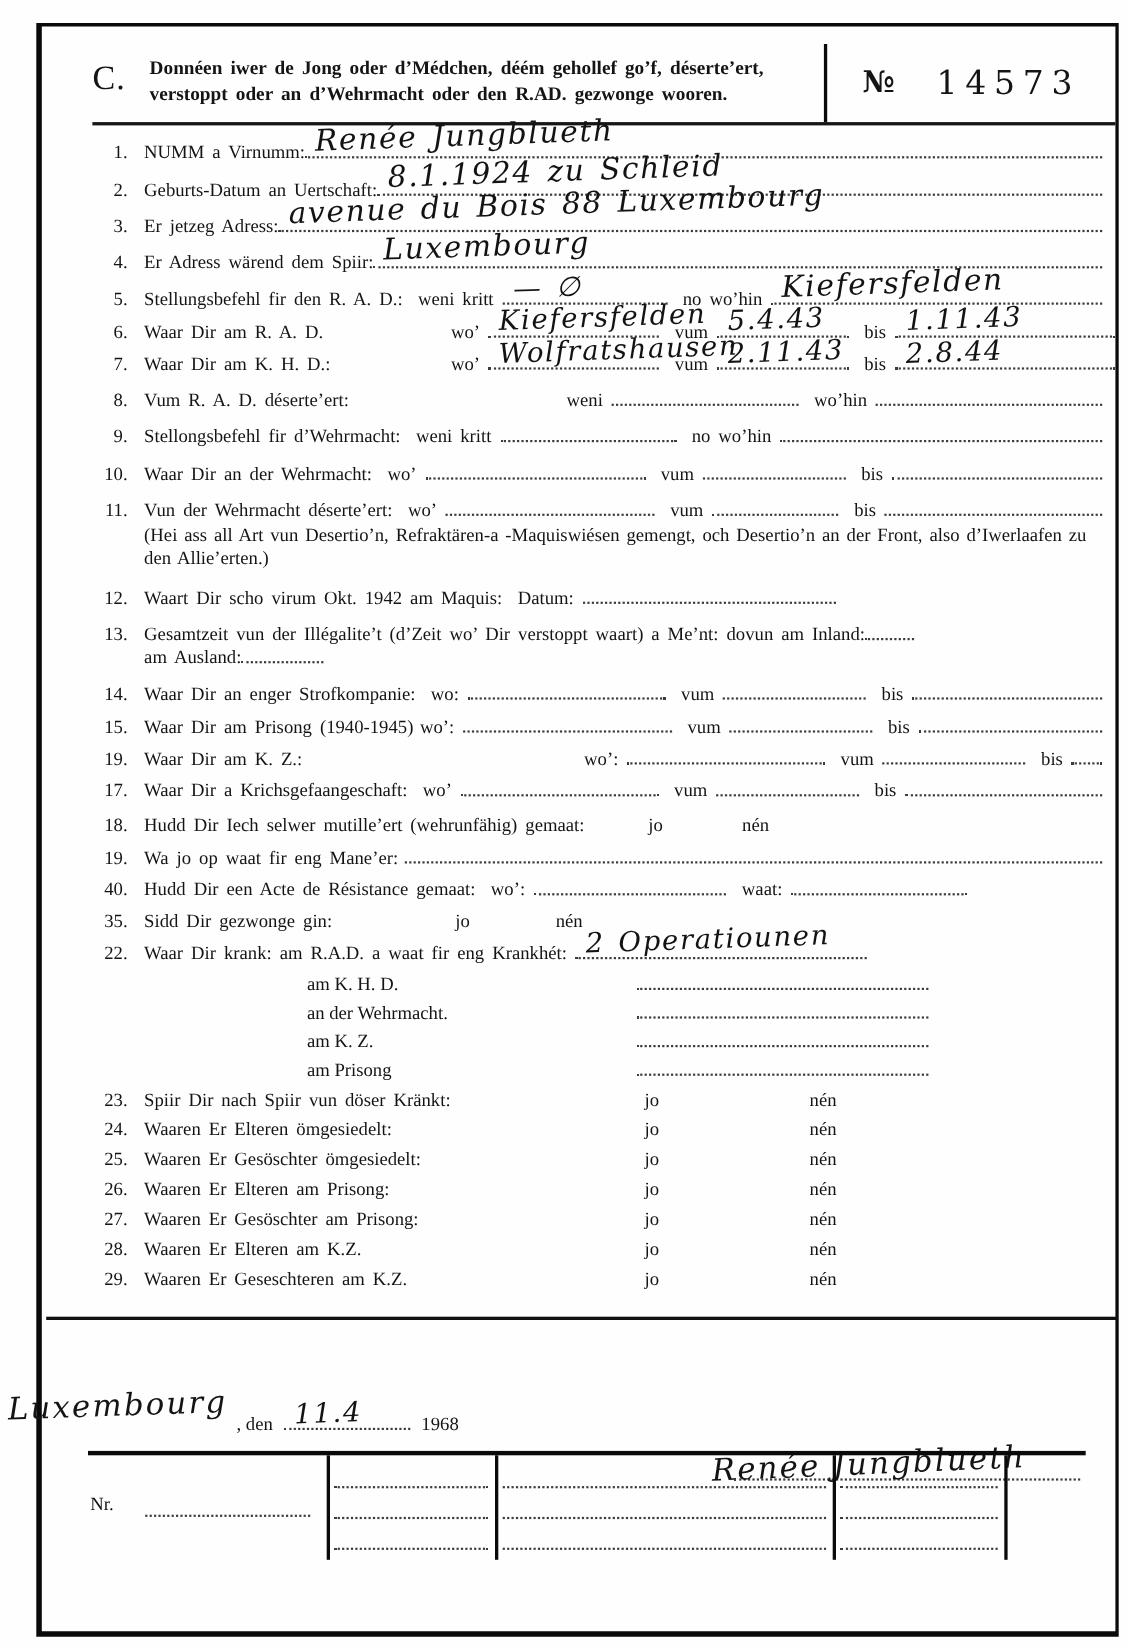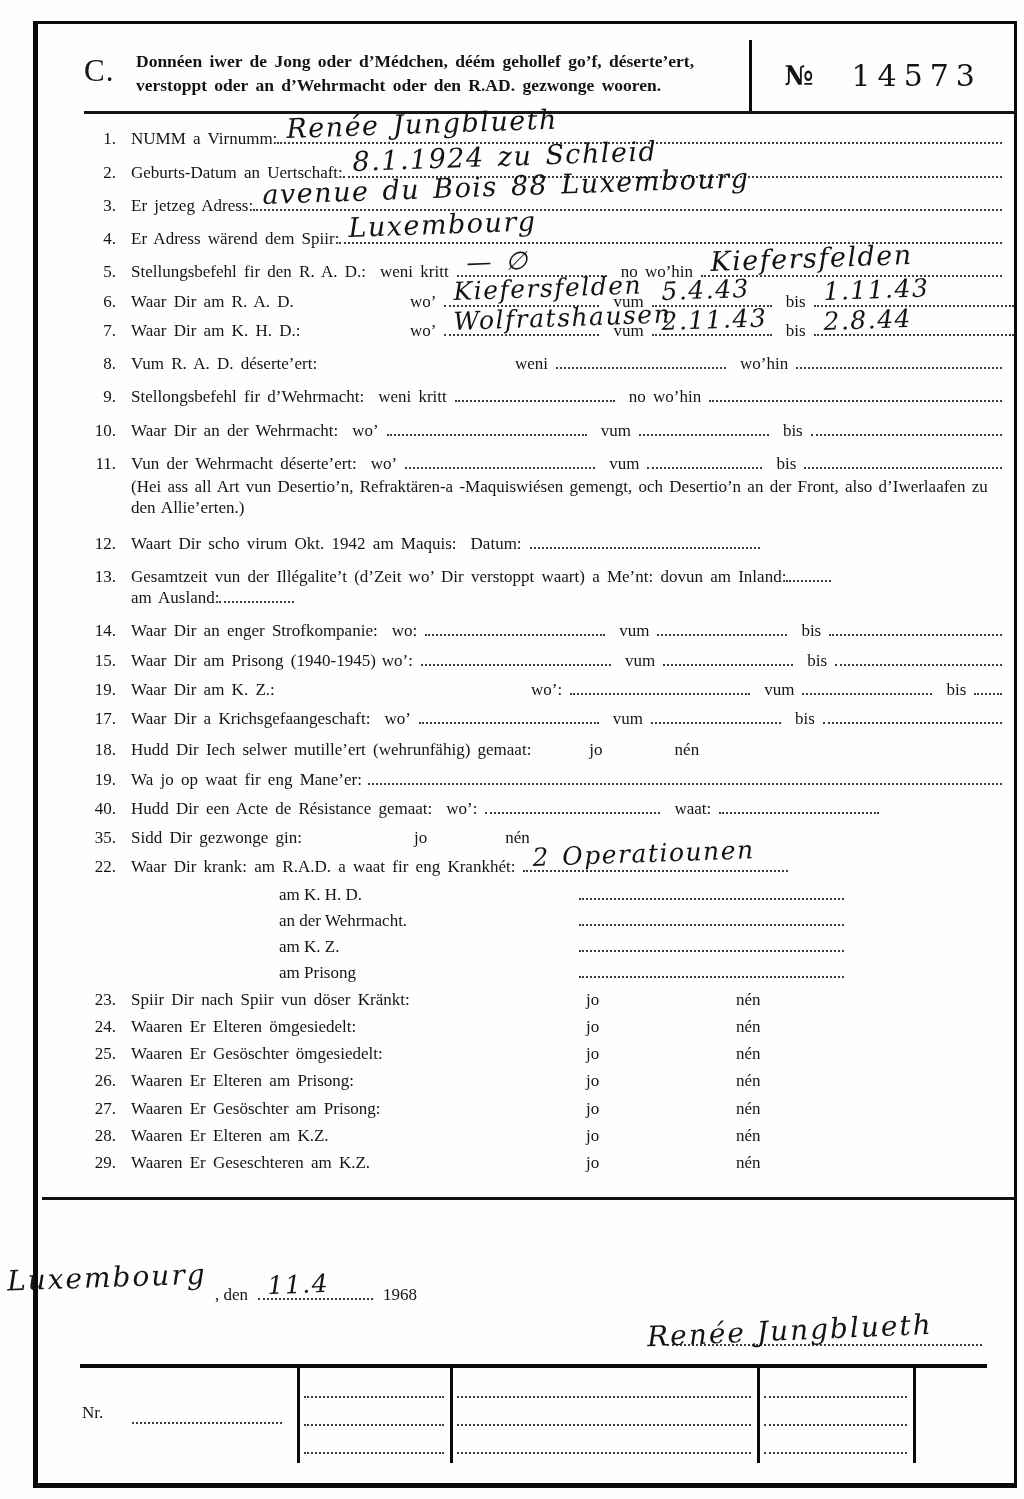--- a/index.html
+++ b/index.html
@@ -52,21 +52,21 @@
   .decl{margin:26px 12px 0 0;text-indent:30px;word-spacing:3px;line-height:1.45;}
   
   .signing{position:absolute;left:87px;right:14px;top:1252px;height:125px;}
   .place-hw{position:absolute;left:-80px;top:8px;font-family:"DejaVu Serif",serif;font-style:italic;
     font-size:28px;letter-spacing:2px;transform:rotate(-2deg);white-space:nowrap;}
   .dateline{position:absolute;left:128px;top:32px;display:flex;align-items:baseline;}
   .sig-dots{position:absolute;left:580px;top:90px;width:315px;height:2px;border-bottom:2px dotted #3c3c3c;}
   .sig-hw{position:absolute;left:-20px;bottom:-4px;font-family:"DejaVu Serif",serif;font-style:italic;
     font-size:28px;letter-spacing:2px;transform:rotate(-2.5deg);white-space:nowrap;}
   
-  .ftable{position:absolute;left:80px;top:1364px;width:907px;height:94px;border-top:4px solid #0a0a0a;}
+  .ftable{position:absolute;left:80px;top:1319px;width:907px;height:94px;border-top:4px solid #0a0a0a;}
   .vline{position:absolute;top:0;bottom:-1px;width:3px;background:#0a0a0a;}
   .v1{left:217px}.v2{left:370px}.v3{left:677px}.v4{left:833px}
   .fdot{position:absolute;height:2px;border-bottom:2px dotted #3c3c3c;}
   .nr{position:absolute;left:2px;top:34px;word-spacing:2px;}
   .nr-dots{position:absolute;left:52px;top:52px;width:150px;height:2px;border-bottom:2px dotted #3c3c3c;}
 </style>
 </head>
 <body>
 
 <div class="frame">

